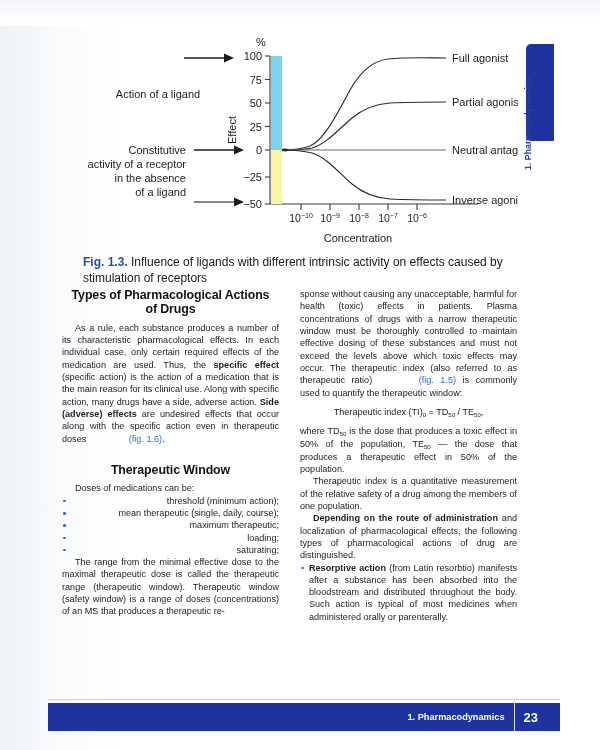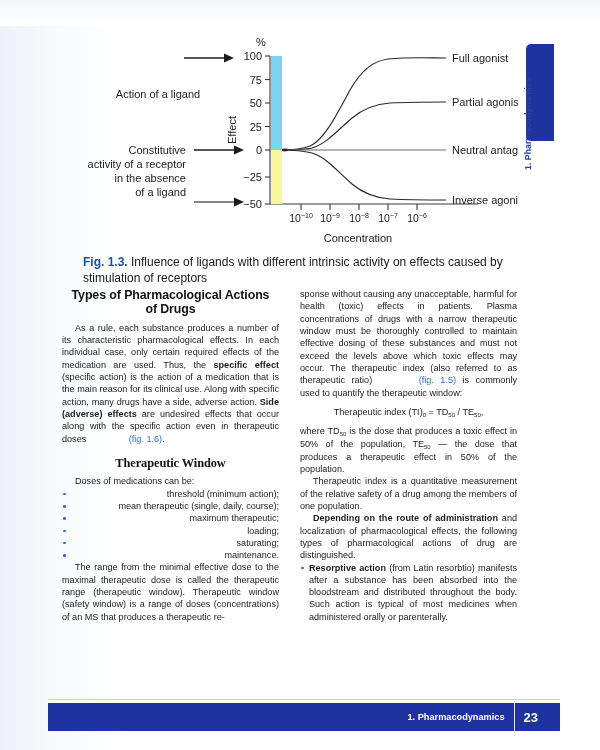--- a/index.html
+++ b/index.html
@@ -112,21 +112,21 @@
 
   h2.sec {
     font-size: 12.4px;
     font-weight: bold;
     color: #101216;
     margin: 0 0 5px 0;
     line-height: 1.16;
     letter-spacing: -0.1px;
     text-align: center;
   }
-  h2.sec.second { margin-top: 11px; font-family: Liberation Serif, serif; }
+  h2.sec.second { margin-top: 18px; }
 
   p.para {
     margin: 0;
     text-indent: 13px;
     text-align: justify;
   }
   p.para.noindent { text-indent: 0; }
 
   .b { font-weight: bold; }
   .i { }
@@ -334,21 +334,20 @@
     <h2 class="sec second">Therapeutic Window</h2>
 
     <p class="para">Doses of medications can be:</p>
 
     <ul class="bullets">
       <li>threshold (minimum action);</li>
       <li>mean therapeutic (single, daily, course);</li>
       <li>maximum therapeutic;</li>
       <li>loading;</li>
       <li>saturating;</li>
-      <li>maintenance.</li>
     </ul>
 
     <p class="para">The range from the minimal effective dose to the maximal therapeutic dose is called the therapeutic range (therapeutic window). Therapeutic window (safety window) is a range of doses (concentrations) of an MS that produces a therapeutic re-</p>
   </div>
 
   <div class="col col-right">
     <p class="para noindent"><span>sponse without causing any unacceptable, harmful for health (toxic) effects in patients. Plasma concentrations of drugs with a narrow therapeutic window must be thoroughly controlled to maintain effective dosing of these substances and must not exceed the levels above which toxic effects may occur. The therapeutic index (also referred to as therapeutic ratio) </span><span class="ref">(fig. 1.5)</span><span> is commonly used to quantify the therapeutic window:</span></p>
 
     <div class="formula"><span>Therapeutic index (TI)</span><sub>0</sub><span> = TD</span><sub>50</sub><span> / TE</span><sub>50</sub><span>,</span></div>
 

